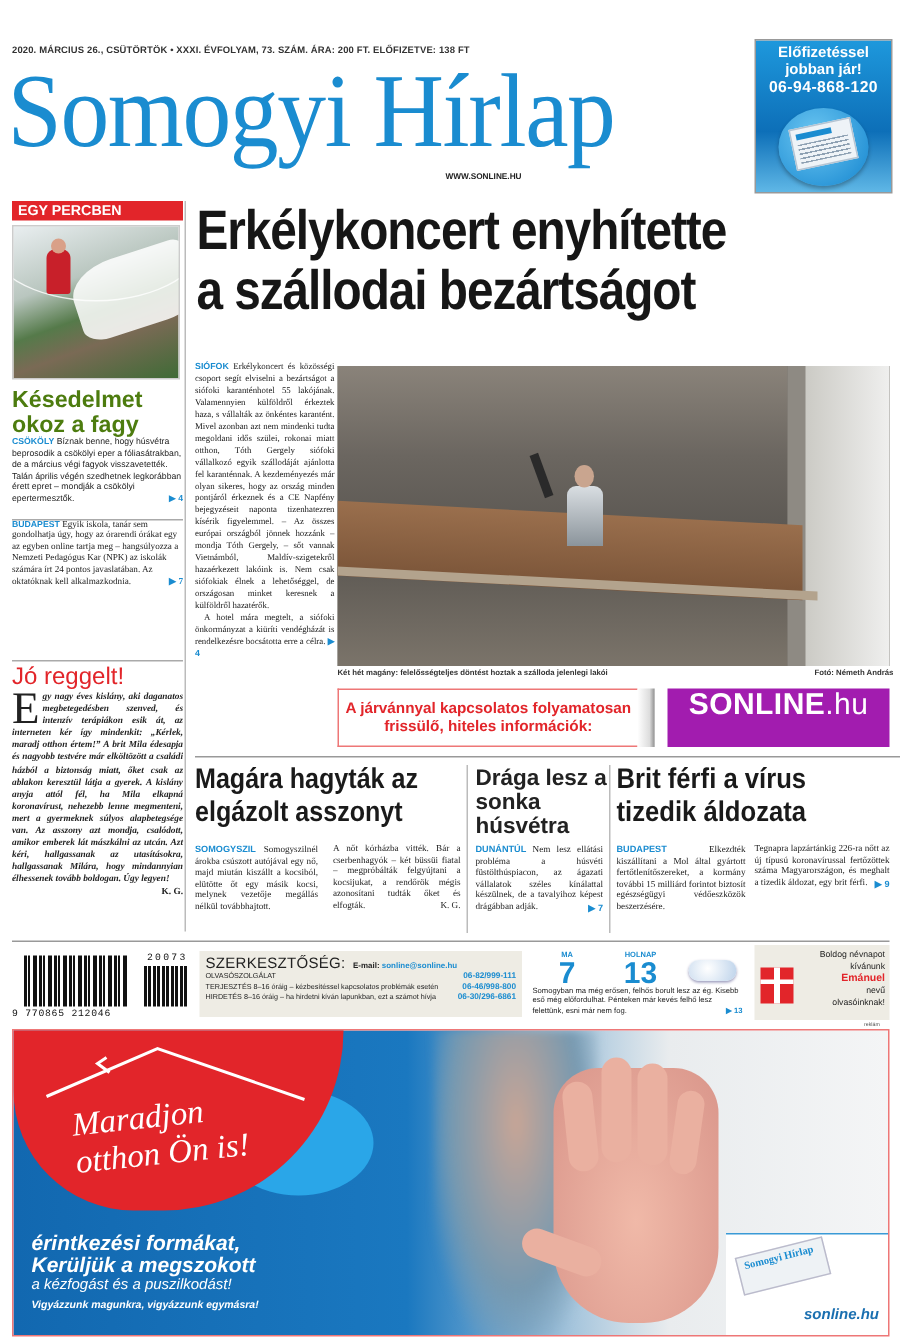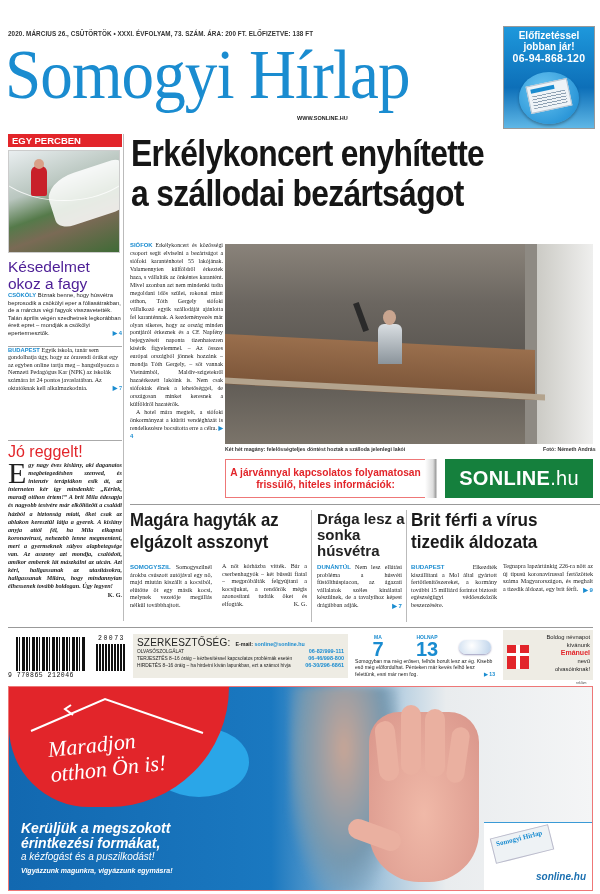--- a/index.html
+++ b/index.html
@@ -16,21 +16,21 @@
 .promo .paper:before{content:"";position:absolute;left:3px;top:3px;width:24px;height:4px;background:#1a8cd0}
 .promo .paper:after{content:"";position:absolute;left:3px;top:10px;width:34px;height:13px;background:repeating-linear-gradient(0deg,#8ea1b3 0 1px,transparent 1px 3px)}
 
 .leftcol{left:8px;top:134px;width:114px}
 .tag{background:#e2252a;color:#fff;font-weight:bold;font-size:9.5px;padding:1px 4px;height:13px;line-height:11px}
 .photo1{margin-top:3px;width:112px;height:103px;border:1px solid #ccc;background:linear-gradient(160deg,#e9eef0 0%,#b9c6bf 35%,#557a4a 55%,#7a6a55 70%,#3f6b36 100%);position:relative;overflow:hidden}
 .photo1 .person{position:absolute;left:22px;top:15px;width:16px;height:30px;background:#c8202a;border-radius:6px 6px 2px 2px}
 .photo1 .head{position:absolute;left:25px;top:8px;width:10px;height:10px;background:#d9a088;border-radius:50%}
 .photo1 .sheet{position:absolute;left:40px;top:18px;width:80px;height:50px;background:rgba(255,255,255,.85);transform:rotate(-18deg);border-radius:40% 10% 30% 20%}
 .photo1 .arch{position:absolute;left:-20px;top:-40px;width:150px;height:90px;border:1px solid rgba(255,255,255,.8);border-radius:50%}
-.h-left{font-size:15.5px;line-height:17px;color:#4c1d95;margin-top:5px;font-weight:normal}
+.h-left{font-size:15.5px;line-height:17px;color:#4d7c0f;margin-top:5px;font-weight:bold}
 .kick{color:#1a8cd0;font-weight:bold}
 .small{font-size:5.8px;line-height:7.6px;color:#222}
 .small.serif{font-family:"Liberation Serif",serif;font-size:6.1px}
 .ref{color:#1a8cd0;font-weight:bold;float:right}
 .sep{border-top:1px solid #aaa}
 .goodmorning{left:8px;top:440px;width:114px}
 .goodmorning h3{color:#e2252a;font-size:16px;font-weight:normal;line-height:18px}
 .goodmorning p{font-family:"Liberation Serif",serif;font-style:italic;font-weight:bold;font-size:6.2px;line-height:8.1px;color:#222;text-align:justify}
 .dropcap{float:left;font-family:"Liberation Serif",serif;font-size:30px;line-height:24px;margin-right:2px;font-style:normal;font-weight:normal}
 .vrule{left:123px;top:134px;width:1px;height:487px;background:#bbb}
@@ -44,21 +44,21 @@
 .mainphoto .rail1{position:absolute;left:0;top:98px;width:310px;height:50px;background:linear-gradient(180deg,#9a6f4d,#7a5438);transform:skewY(3deg)}
 .mainphoto .rail2{position:absolute;left:0;top:142px;width:320px;height:6px;background:#b3a38d;transform:skewY(3deg)}
 .mainphoto .man{position:absolute;left:153px;top:80px;width:24px;height:40px;background:linear-gradient(180deg,#d9dee2,#8b949b);border-radius:6px 6px 0 0}
 .mainphoto .mhead{position:absolute;left:158px;top:66px;width:13px;height:15px;background:#c9a58f;border-radius:50%}
 .mainphoto .arm{position:absolute;left:133px;top:58px;width:6px;height:30px;background:#2a2a2a;transform:rotate(-20deg)}
 .caption{left:225px;top:446px;font-size:5.2px;font-weight:bold;color:#333}
 .credit{left:543px;top:446px;font-size:5.2px;font-weight:bold;color:#333}
 .banner{left:225px;top:459px;width:368px;height:39px;display:flex}
 .banner .l{flex:0 0 200px;border:1px solid #e77;border-right:none;display:flex;align-items:center;justify-content:center;text-align:center;color:#e2252a;font-weight:bold;font-size:10.2px;line-height:12px}
 .banner .chev{width:20px;background:linear-gradient(90deg,#fff 0%,#ddd 40%,#999 55%,#fff 60%)}
-.banner .r{flex:1;background:#15803d;color:#fff;font-size:20px;font-weight:bold;display:flex;align-items:center;justify-content:center;letter-spacing:0.3px}
+.banner .r{flex:1;background:#a21caf;color:#fff;font-size:20px;font-weight:bold;display:flex;align-items:flex-start;justify-content:center;letter-spacing:0.3px}
 .banner .r span.hu{font-weight:normal}
 .hsep{left:130px;top:504px;width:470px;height:1px;background:#999}
 .h2a{left:130px;top:509px;font-size:19px;line-height:22px;font-weight:bold;color:#1a1a1a;transform:scaleX(0.88);transform-origin:left top;width:210px}
 .col2a{left:130px;top:563px;width:82px;text-align:justify}
 .col2b{left:222px;top:563px;width:85px;text-align:justify}
 .vrule2{left:311px;top:510px;width:1px;height:112px;background:#bbb}
 .h2b{left:317px;top:511px;font-size:15px;line-height:16px;color:#222;width:90px}
 .col3{left:317px;top:563px;width:85px;text-align:justify}
 .vrule3{left:406px;top:510px;width:1px;height:112px;background:#bbb}
 .h2c{left:411px;top:509px;font-size:19px;line-height:22px;font-weight:bold;color:#1a1a1a;transform:scaleX(0.9);transform-origin:left top;width:200px}
@@ -271,22 +271,22 @@
   <div class="blob"></div>
   <svg class="roof" viewBox="0 0 190 40">
       <polyline points="8,36 82,4 180,38" fill="none" stroke="#fff" stroke-width="2"></polyline>
       <polyline points="50,20 42,14 48,10" fill="none" stroke="#fff" stroke-width="2"></polyline>
     </svg>
   <div class="slogan">
     <div>Maradjon</div>
     <div>otthon Ön is!</div>
   </div>
   <div class="msg">
+    <div class="b1">érintkezési formákat,</div>
     <div class="b1">Kerüljük a megszokott</div>
-    <div class="b1">érintkezési formákat,</div>
     <div class="b2">a kézfogást és a puszilkodást!</div>
     <div class="b3">Vigyázzunk magunkra, vigyázzunk egymásra!</div>
   </div>
   <div class="face"></div>
   <div class="hand"></div>
   <div class="finger" style="left:368px;top:34px;width:20px;height:60px;transform:rotate(-6deg)"></div>
   <div class="finger" style="left:392px;top:18px;width:20px;height:70px"></div>
   <div class="finger" style="left:416px;top:22px;width:20px;height:68px"></div>
   <div class="finger" style="left:440px;top:40px;width:18px;height:56px;transform:rotate(8deg)"></div>
   <div class="finger" style="left:338px;top:138px;width:55px;height:20px;transform:rotate(20deg)"></div>

